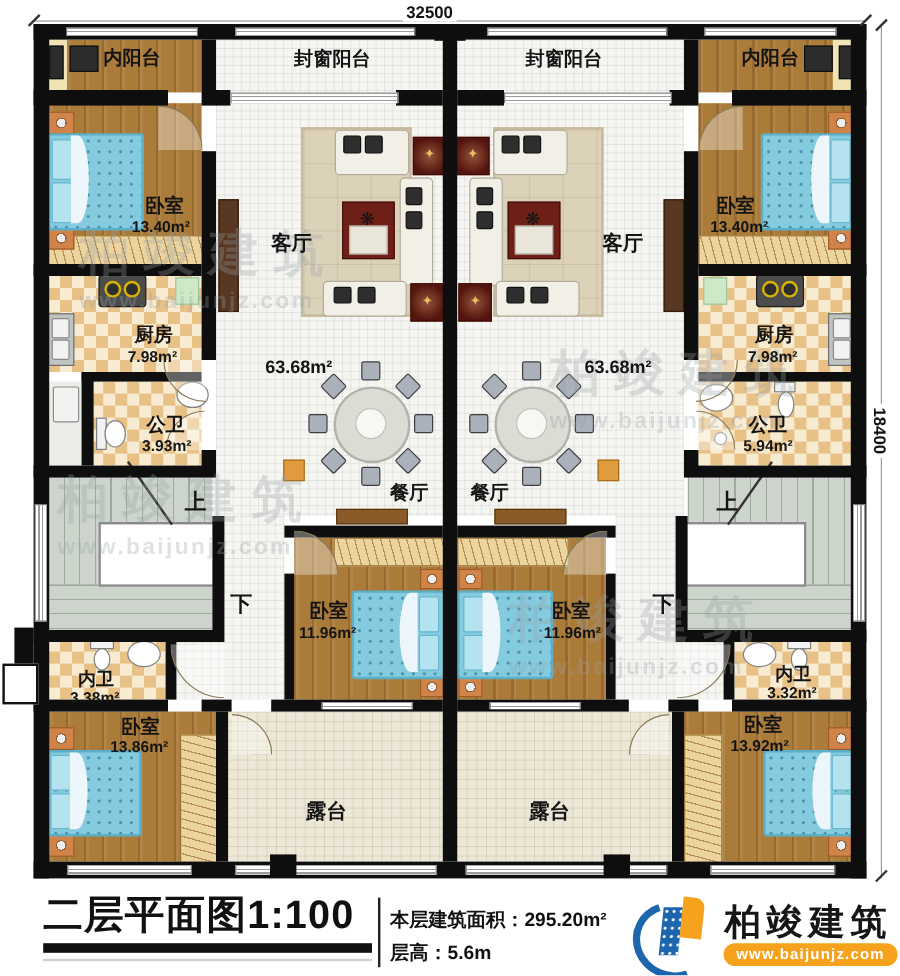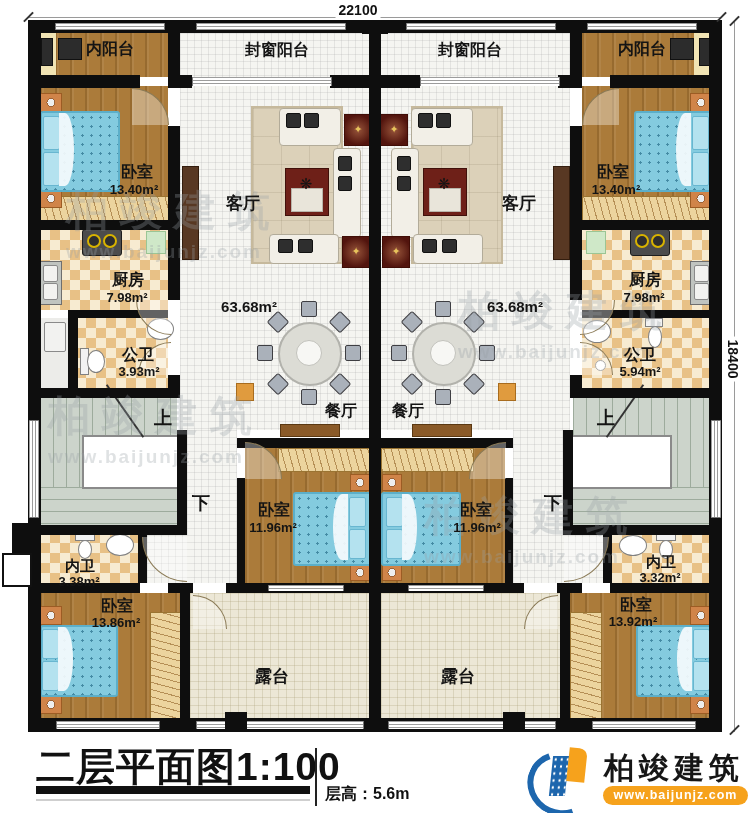--- a/index.html
+++ b/index.html
@@ -65,21 +65,21 @@
   .ar{font-size:13px;}
   .ud{font-size:18px;}
   .dim{font-size:14px;font-weight:bold;color:#111;background:#fff;padding:0 3px;}
   .dline{background:#9a9a9a;}
   .tick{background:#333;width:13px;height:2px;transform:rotate(-45deg);}
   
   .wm{position:absolute;color:#98a0a6;opacity:.30;font-weight:900;pointer-events:none;white-space:nowrap;}
   .wm-big{font-size:42px;letter-spacing:12px;}
   .wm-url{font-size:19px;letter-spacing:2px;margin-top:2px;}
   
-  .tmain{position:absolute;font-weight:bold;color:#111;font-size:39px;white-space:nowrap;letter-spacing:1px;}
+  .tmain{position:absolute;font-weight:bold;color:#111;font-size:33px;white-space:nowrap;letter-spacing:1px;}
   .tinfo{position:absolute;font-size:16px;color:#111;white-space:nowrap;font-weight:bold;}
   .brandname{position:absolute;font-weight:900;color:#161616;font-size:30px;letter-spacing:5px;white-space:nowrap;}
   .ribbon{position:absolute;background:#f6a21c;border-radius:10px;color:#fff;font-weight:bold;font-size:12.5px;text-align:center;letter-spacing:1px;}
 </style>
 </head>
 <body>
 
 <div id="stage">
 
   <div class="a wood" style="left:40px;top:33px;width:128px;height:44px"></div>
@@ -410,32 +410,35 @@
   <div class="lbl ar" style="left:116px;top:622px">13.86m²</div>
   <div class="lbl rm" style="left:636px;top:605px">卧室</div>
   <div class="lbl ar" style="left:633px;top:621px">13.92m²</div>
 
   <div class="lbl rm2" style="left:272px;top:676px">露台</div>
   <div class="lbl rm2" style="left:458px;top:676px">露台</div>
 
   <div class="a dline" style="left:28px;top:17px;width:694px;height:1px"></div>
   <div class="a tick" style="left:22px;top:16px"></div>
   <div class="a tick" style="left:715px;top:16px"></div>
-  <div class="lbl dim" style="left:358px;top:10px">22100</div>
+  <div class="lbl dim" style="left:358px;top:10px">32500</div>
   <div class="a dline" style="left:734px;top:20px;width:1px;height:712px"></div>
   <div class="a tick" style="left:728px;top:20px"></div>
   <div class="a tick" style="left:728px;top:729px"></div>
   <div class="lbl dim" style="left:733px;top:359px;transform:translate(-50%,-50%) rotate(90deg)">18400</div>
 
   <div class="tmain" style="left:36px;top:740px">
     <span>二层平面图</span><span>1:100</span>
   </div>
   <div class="a" style="left:36px;top:786px;width:274px;height:8px;background:#111"></div>
   <div class="a" style="left:36px;top:799px;width:274px;height:2px;background:#cfcfcf"></div>
   <div class="a" style="left:315px;top:748px;width:2px;height:58px;background:#222"></div>
+  <div class="tinfo" style="left:325px;top:757px">
+    <span>本层建筑面积：</span><span>295.20m²</span>
+  </div>
   <div class="tinfo" style="left:325px;top:784px">
     <span>层高：</span><span>5.6m</span>
   </div>
 
   <div class="a" style="left:527px;top:746px;width:74px;height:62px">
     <div class="a" style="left:0;top:6px;width:56px;height:52px;border:6px solid transparent;border-left:6px solid #1d66ad;border-bottom:6px solid #1d66ad;border-radius:50%;transform:rotate(25deg)"></div>
     <div class="a" style="left:24px;top:10px;width:16px;height:40px;background:#1d66ad;background-image:radial-gradient(#fff 1px,transparent 1.4px);background-size:6px 7px;transform:skewX(-6deg)"></div>
     <div class="a" style="left:41px;top:2px;width:18px;height:34px;background:#f6a21c;border-radius:0 8px 0 0;transform:rotate(6deg)"></div>
   </div>
   <div class="brandname" style="left:604px;top:748px">柏竣建筑</div>

